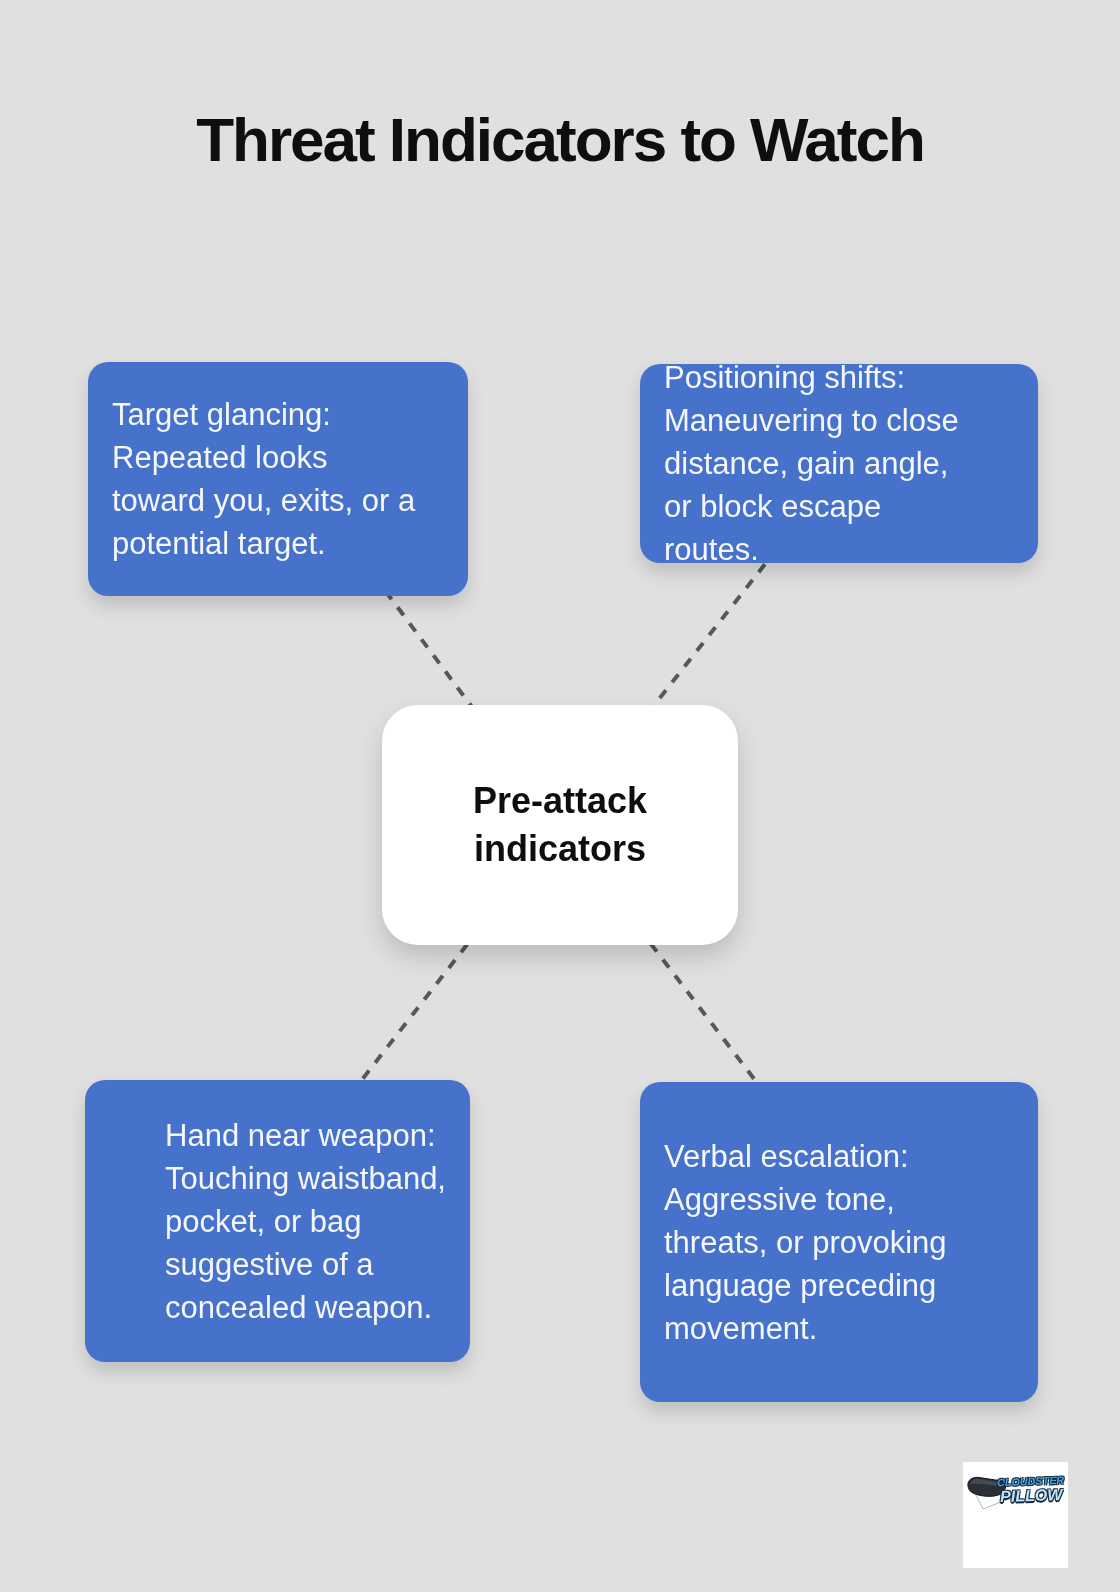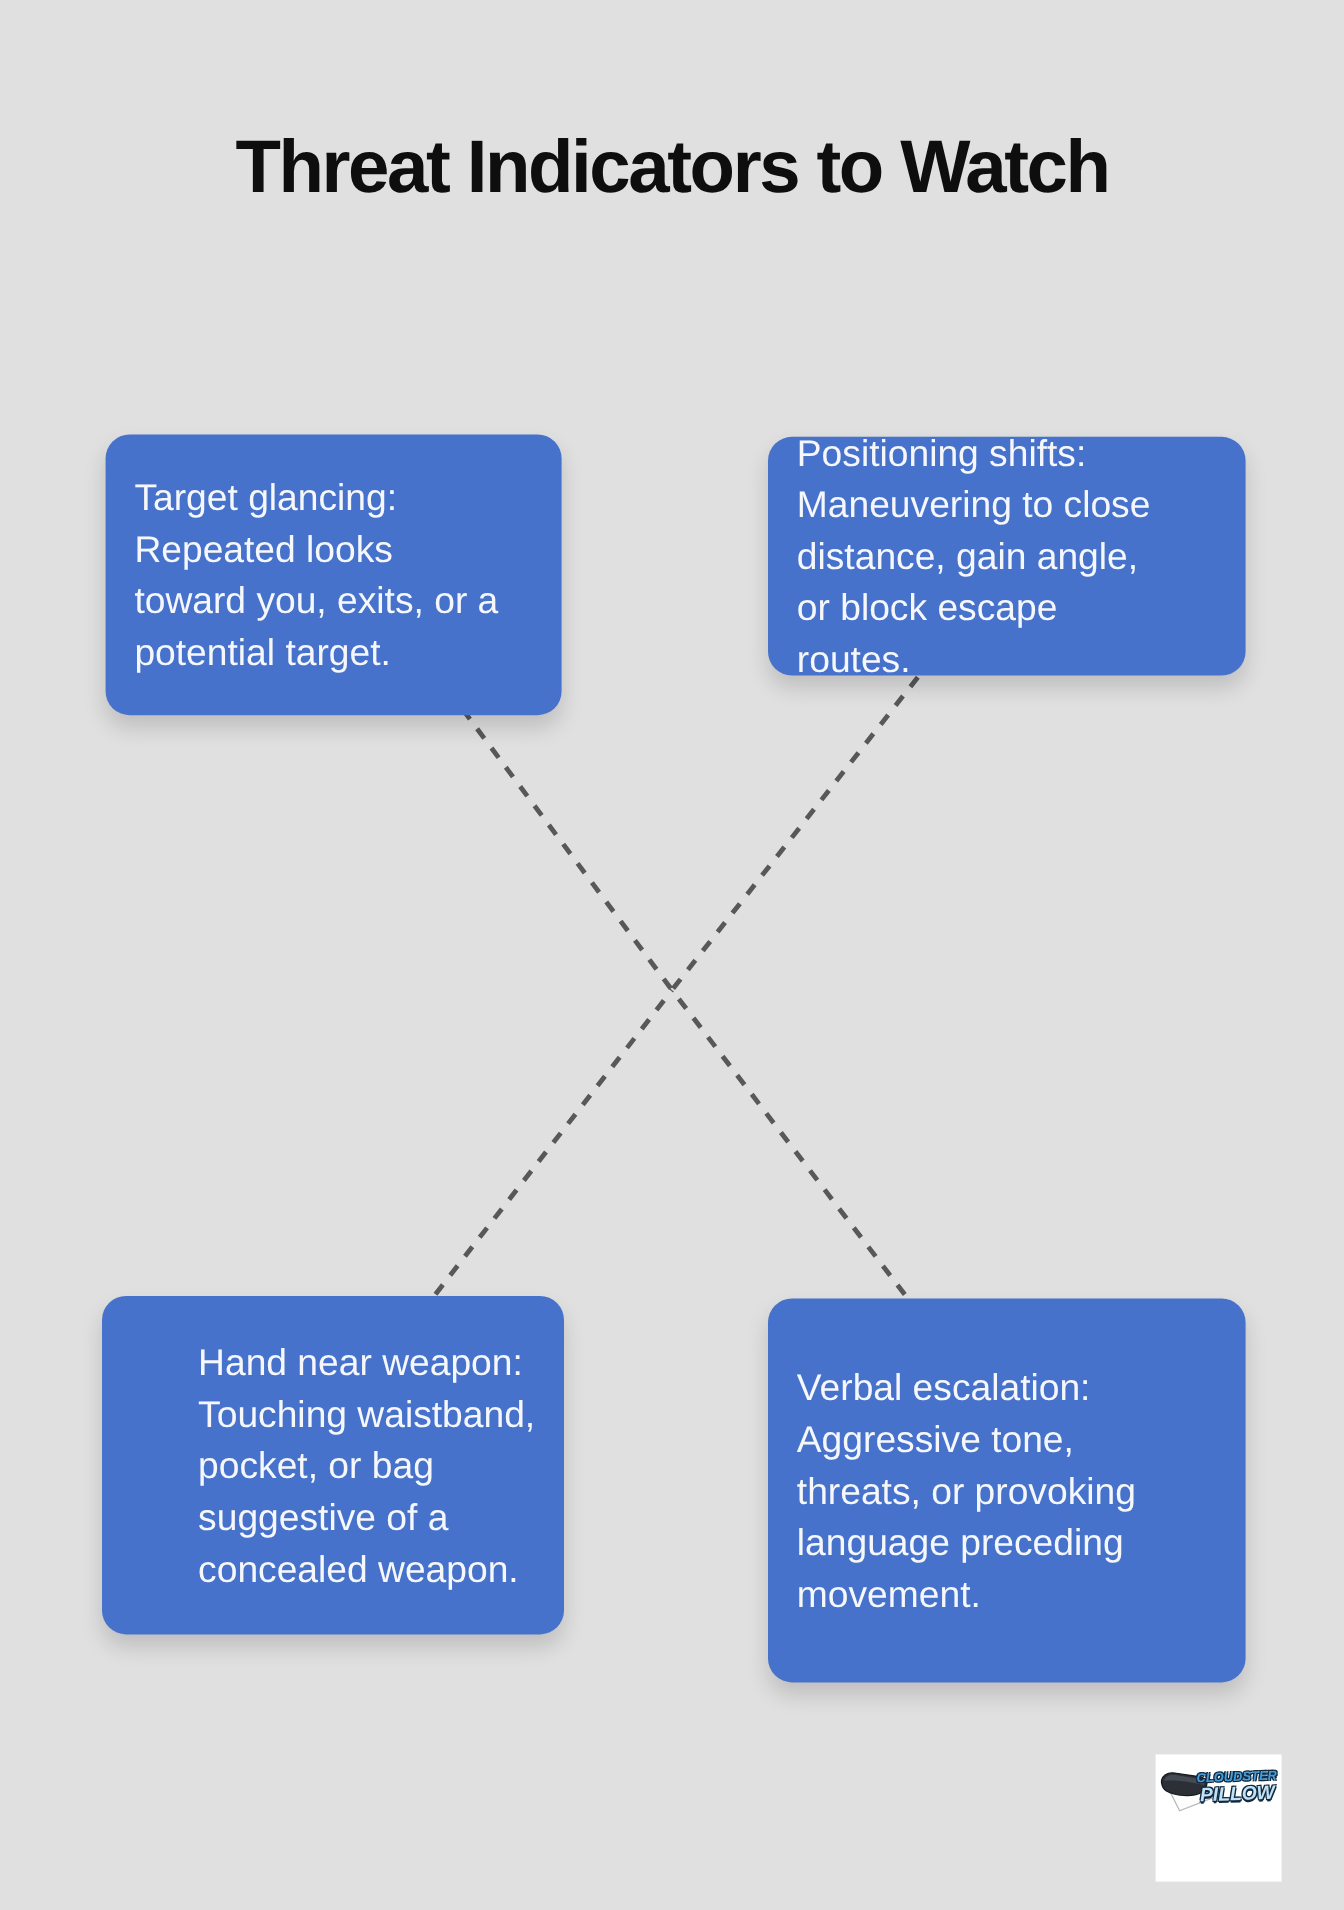--- a/index.html
+++ b/index.html
@@ -166,20 +166,24 @@
   </div>
 
   <div class="node node-br">
     <p>Verbal escalation:
 Aggressive tone,
 threats, or provoking
 language preceding
 movement.</p>
   </div>
 
+  <div class="center-node">
+    <p>Pre-attack
+indicators</p>
+  </div>
 
   <div class="logo">
     <svg class="logo-pillow" width="48" height="44" viewBox="0 0 48 44" aria-hidden="true">
       <polygon points="8,17 36,11 46,26 18,37" fill="#fdfdfd" stroke="#b3b7bc" stroke-width="1"></polygon>
       <path d="M3,14 C2,8 8,4.5 14,5.5 L34,8.5 C40,9.5 42.5,13.5 39.5,17.5 L36,22 C28,26 14,24.5 7,20.5 C4,18.5 3.3,16 3,14 Z" fill="#2c3036" stroke="#14171a" stroke-width="1"></path>
       <path d="M5,12 C6,8.5 10,6.5 14.5,7.2 L33,10 C37.5,10.8 39.5,13 38,15.5 C28,13 14,11 5,12 Z" fill="#454b54"></path>
     </svg>
     <div class="logo-text">
       <span class="l1">CLOUDSTER</span>
       <span class="l2">PILLOW</span>

